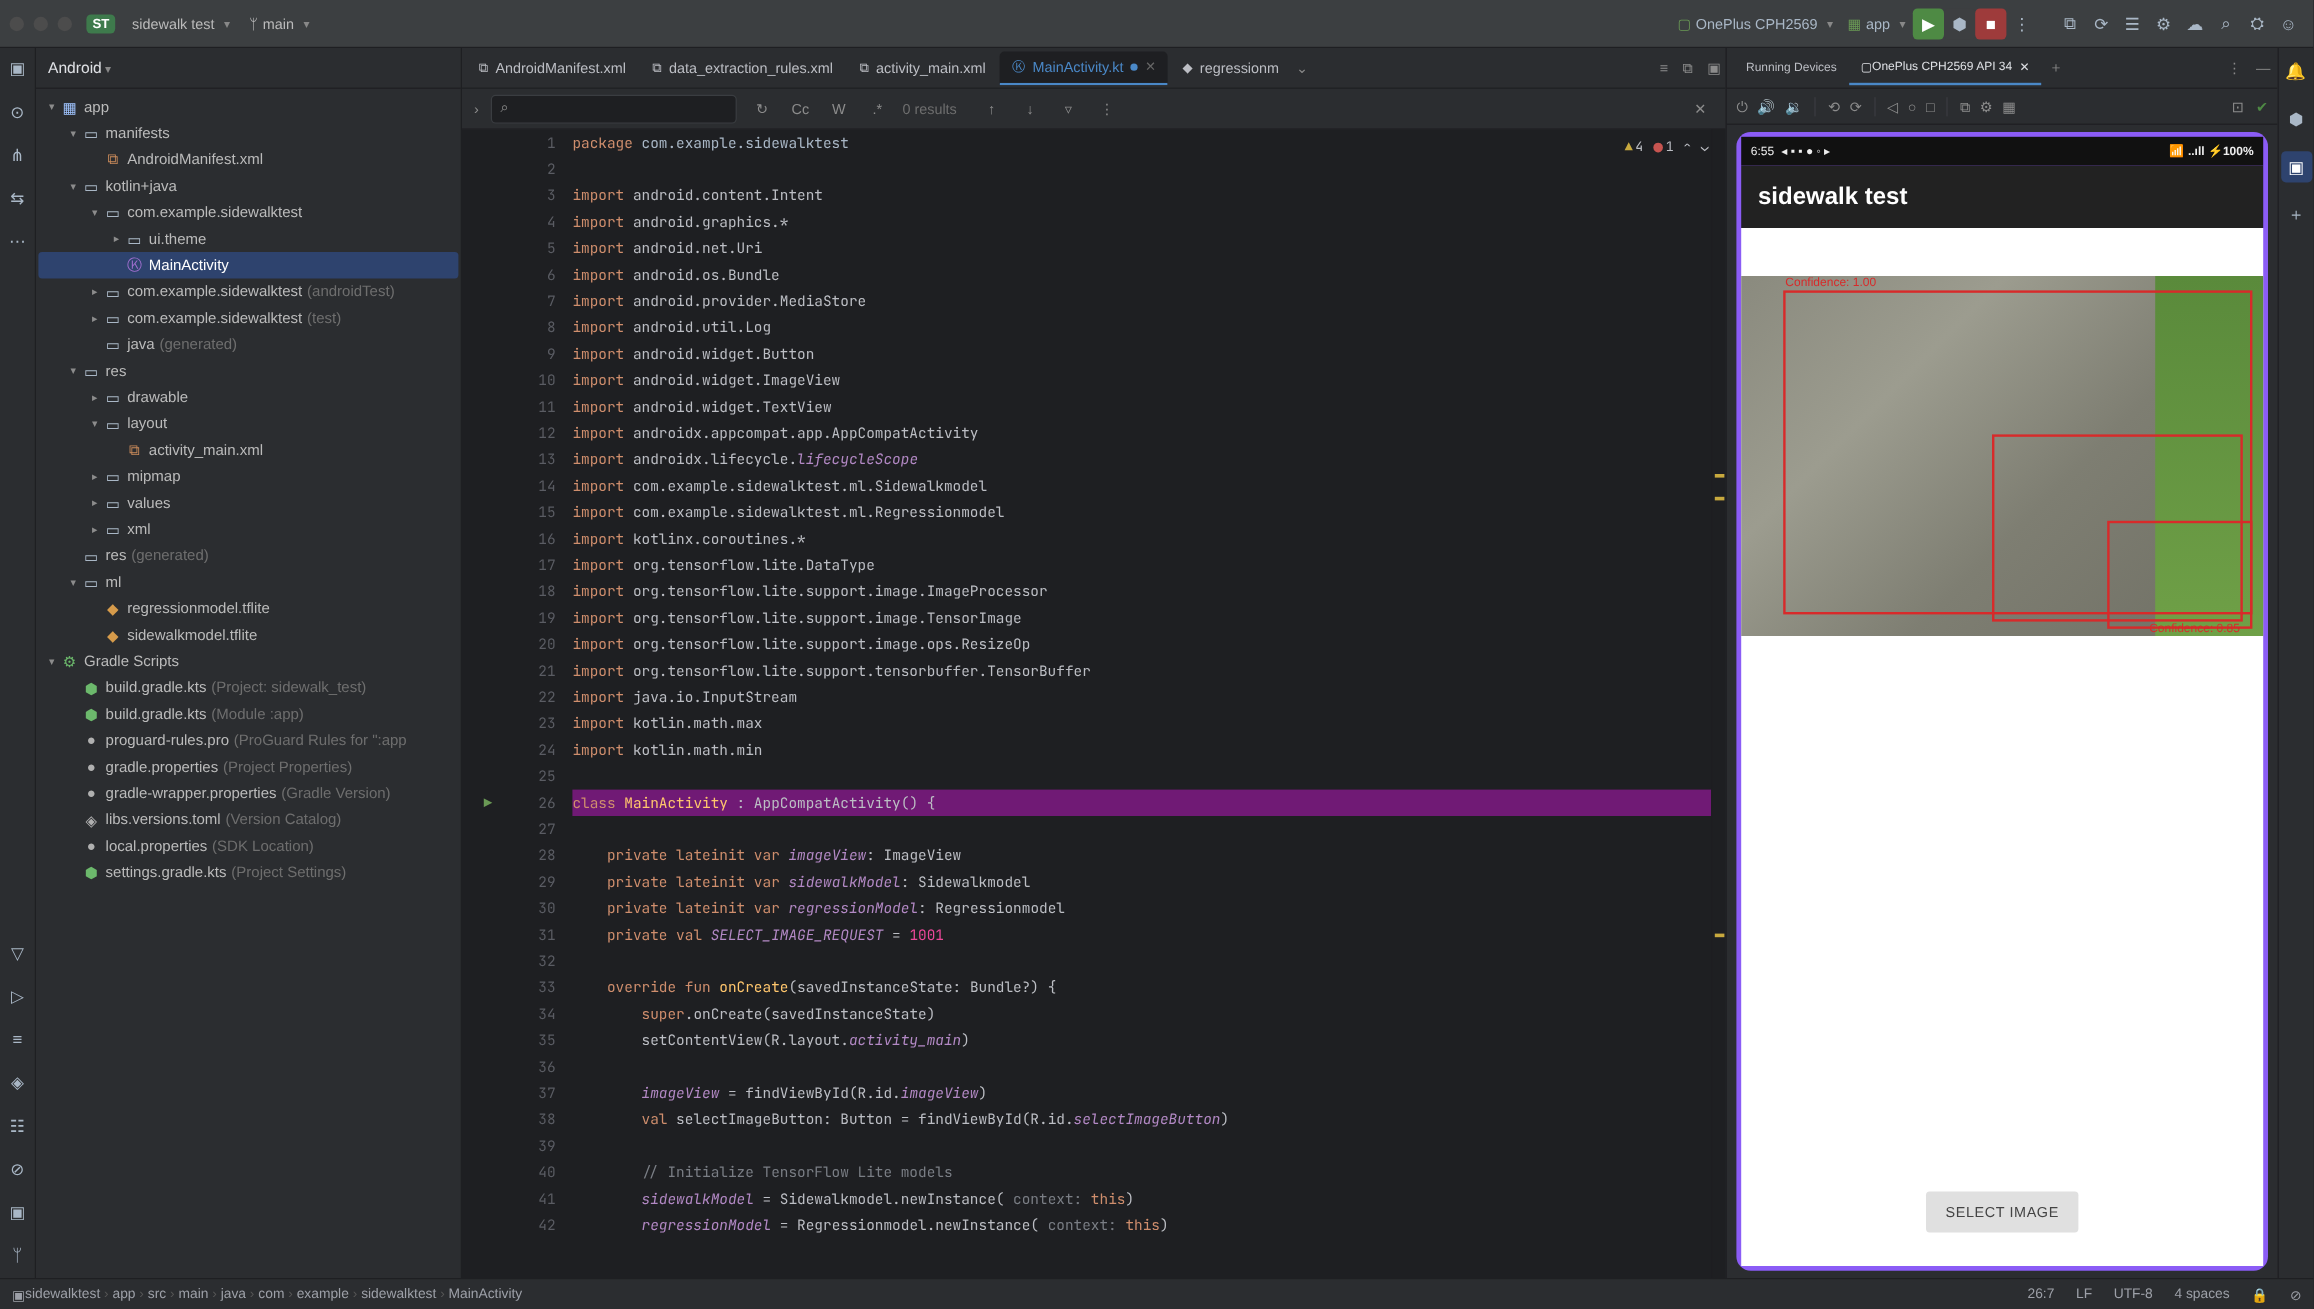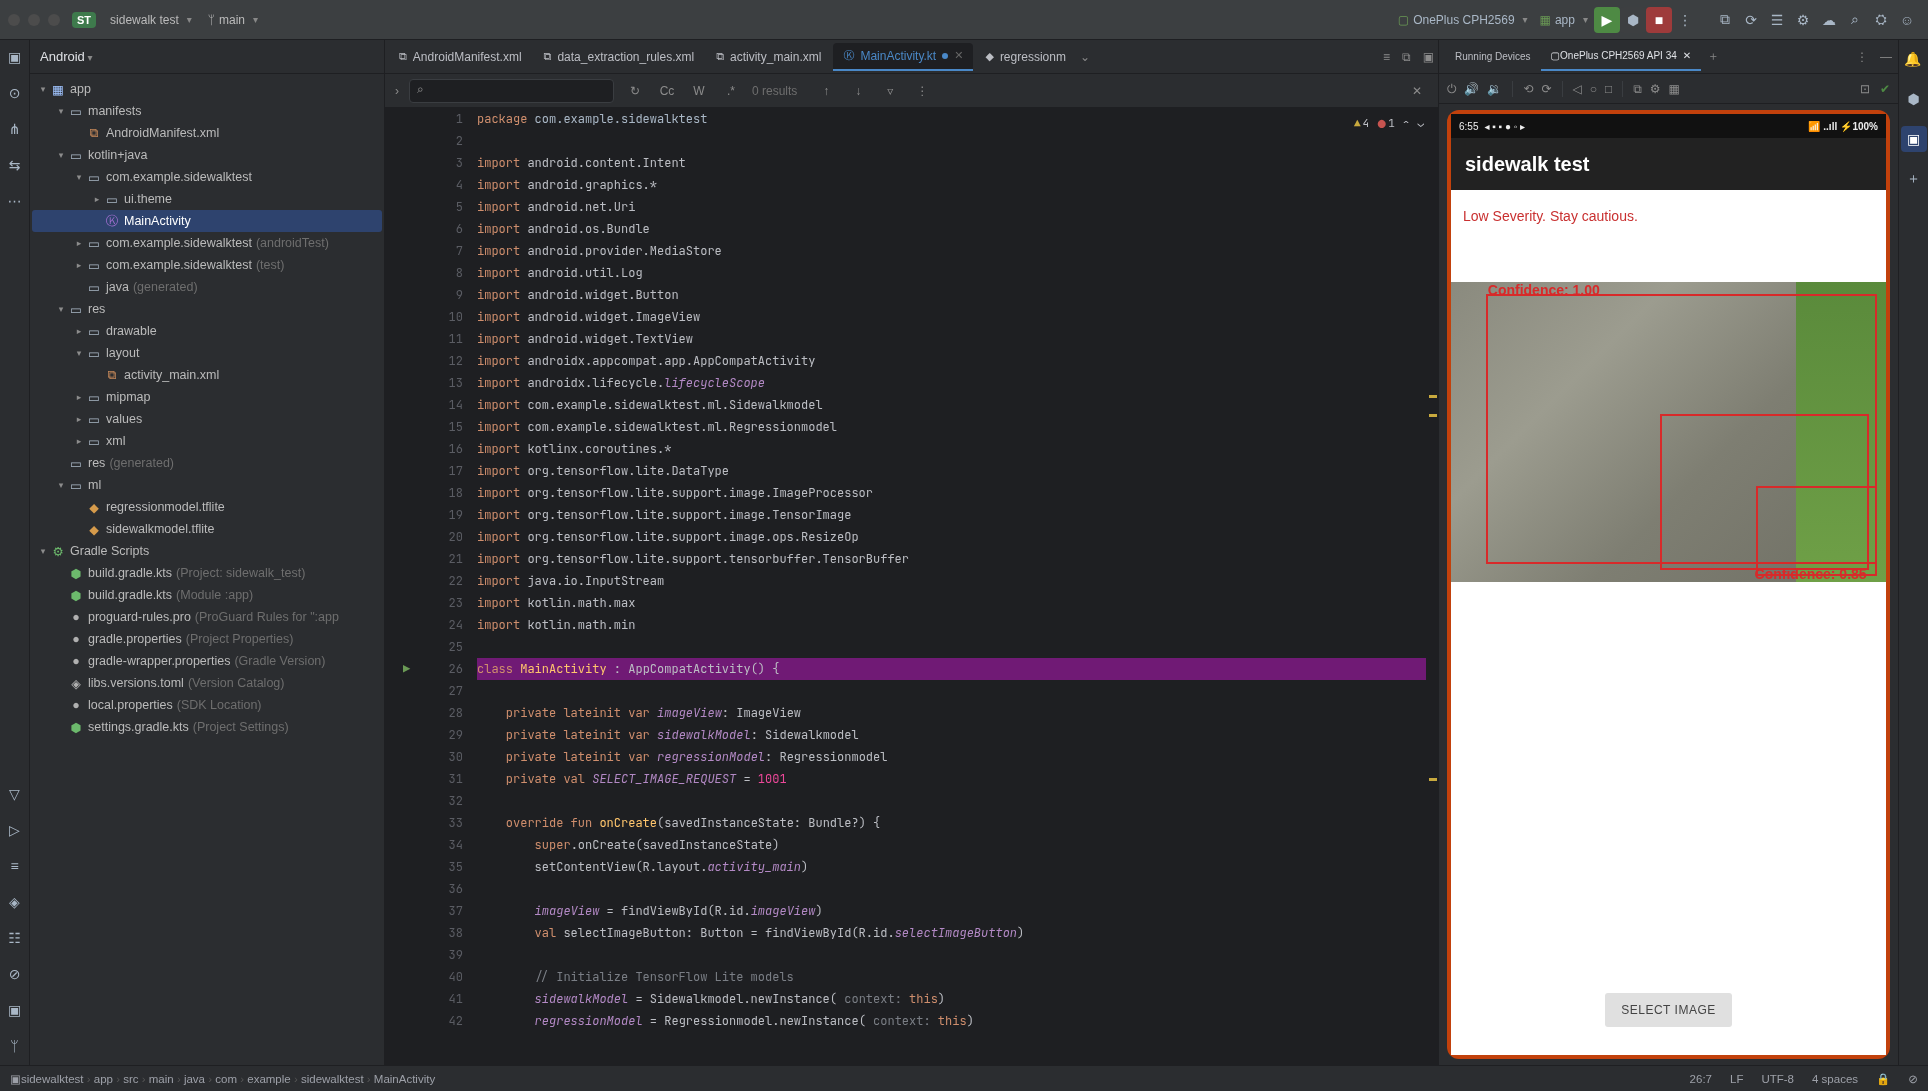--- a/index.html
+++ b/index.html
@@ -149,21 +149,21 @@
   .dev-tabs .right { margin-left:auto; display:flex; gap:12px; color:#888;}
   .dev-toolbar {
     height:30px; display:flex; align-items:center; gap:10px; padding:0 8px;
     border-bottom:1px solid #1E1F22; color:#8C8C8C; font-size:12px;
   }
   .dev-toolbar .grp { display:flex; gap:8px; }
   .dev-toolbar .sep { width:1px; height:16px; background:#3A3D41;}
   .dev-toolbar .right{ margin-left:auto; display:flex; gap:10px;}
 
   .phone {
-    margin:6px 8px; border-radius:12px; background:#c2410c; padding:4px;
+    margin:6px 8px; border-radius:12px; background:#8b5cf6; padding:4px;
     flex:1; display:flex; flex-direction:column; overflow:hidden;
   }
   .statusbar {
     height:24px; background:#111; color:#eee; font-size:10px;
     display:flex; align-items:center; padding:0 8px;
   }
   .statusbar .right{margin-left:auto;font-weight:bold;}
   .app-titlebar {
     height:52px; background:#222; display:flex; align-items:center;
     color:#fff; font-size:20px; font-weight:600; padding:0 14px;
@@ -174,21 +174,21 @@
     flex:0 0 auto; height:300px; position:relative;
     background:
       linear-gradient(135deg,#8A8A7E 0%,#9C9C8F 30%,#7E7E72 60%,#6F6F64 100%);
     overflow:hidden;
   }
   .photo::before{
     content:""; position:absolute; right:0; top:0; bottom:0; width:90px;
     background:linear-gradient(180deg,#5A8A3B,#6FA047);
   }
   .bbox { position:absolute; border:2px solid #D82A2A; }
-  .bbox .lbl { position:absolute; top:-14px; left:0; font-size:14px; color:#D82A2A; white-space:nowrap;font-weight:bold;}
+  .bbox .lbl { position:absolute; top:-14px; left:0; font-size:10px; color:#D82A2A; white-space:nowrap;}
   .app-btn {
     align-self:center; margin-top:auto; margin-bottom:28px;
     background:#E0E0E0; color:#444; font-size:12px; letter-spacing:0.5px;
     padding:10px 16px; border:none; border-radius:3px;
   }
 
   
   .rail-right {
     width:30px; background:#2B2D30; border-left:1px solid #1E1F22;
     display:flex; flex-direction:column; align-items:center; padding-top:6px; gap:14px;
@@ -633,21 +633,20 @@
     </div>
 
     <div class="phone">
       <div class="statusbar">
         <span>6:55</span>
         <span style="margin-left:6px">◂ ▪ ▪ ● ◦ ▸</span>
         <span class="right">📶 ..ıll ⚡<span>100%</span></span>
       </div>
       <div class="app-titlebar">sidewalk test</div>
       <div class="app-body">
-        <div class="sev-text">Low Severity. Stay cautious.</div>
         <div style="flex:0 0 40px"></div>
         <div class="photo">
           <div class="bbox" style="left:8%;top:4%;right:2%;bottom:6%;">
              <span class="lbl">Confidence: 1.00</span>
           </div>
           <div class="bbox" style="left:48%;top:44%;right:4%;bottom:4%;">
              <span class="lbl" style="top:auto;bottom:-14px;right:0;left:auto">Confidence: 0.85</span>
           </div>
           <div class="bbox" style="left:70%;top:68%;right:2%;bottom:2%;"></div>
         </div>

